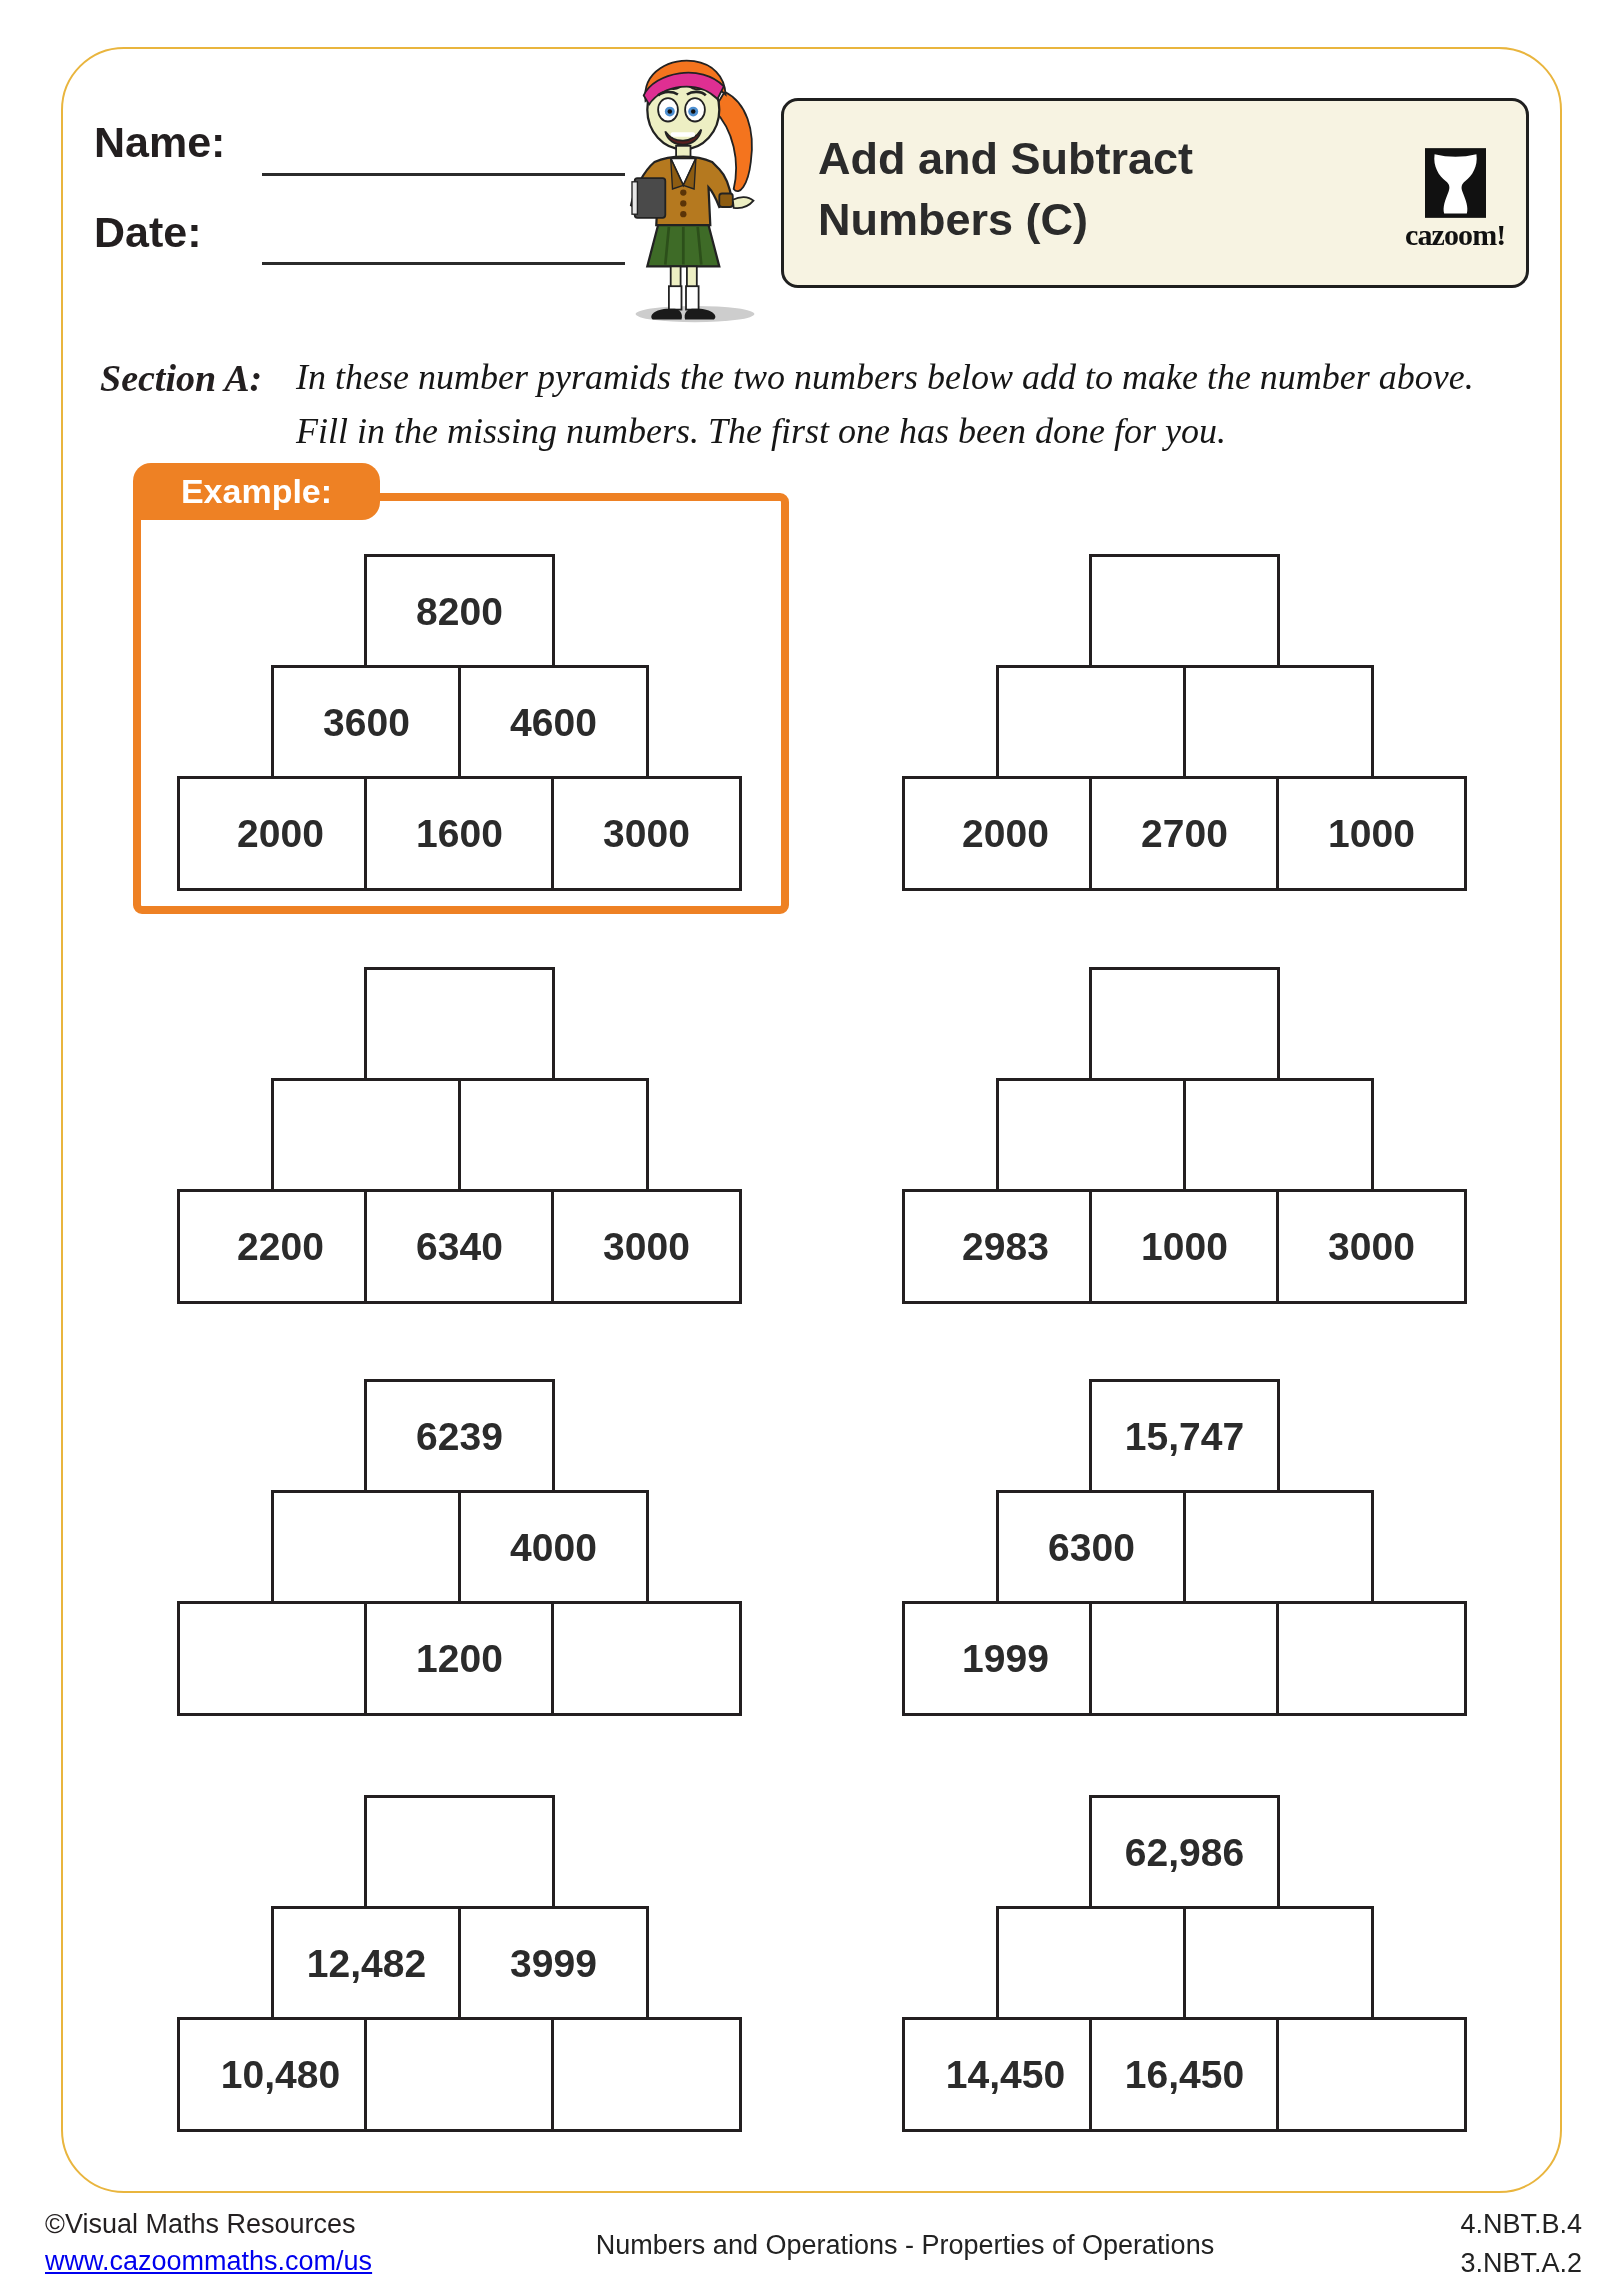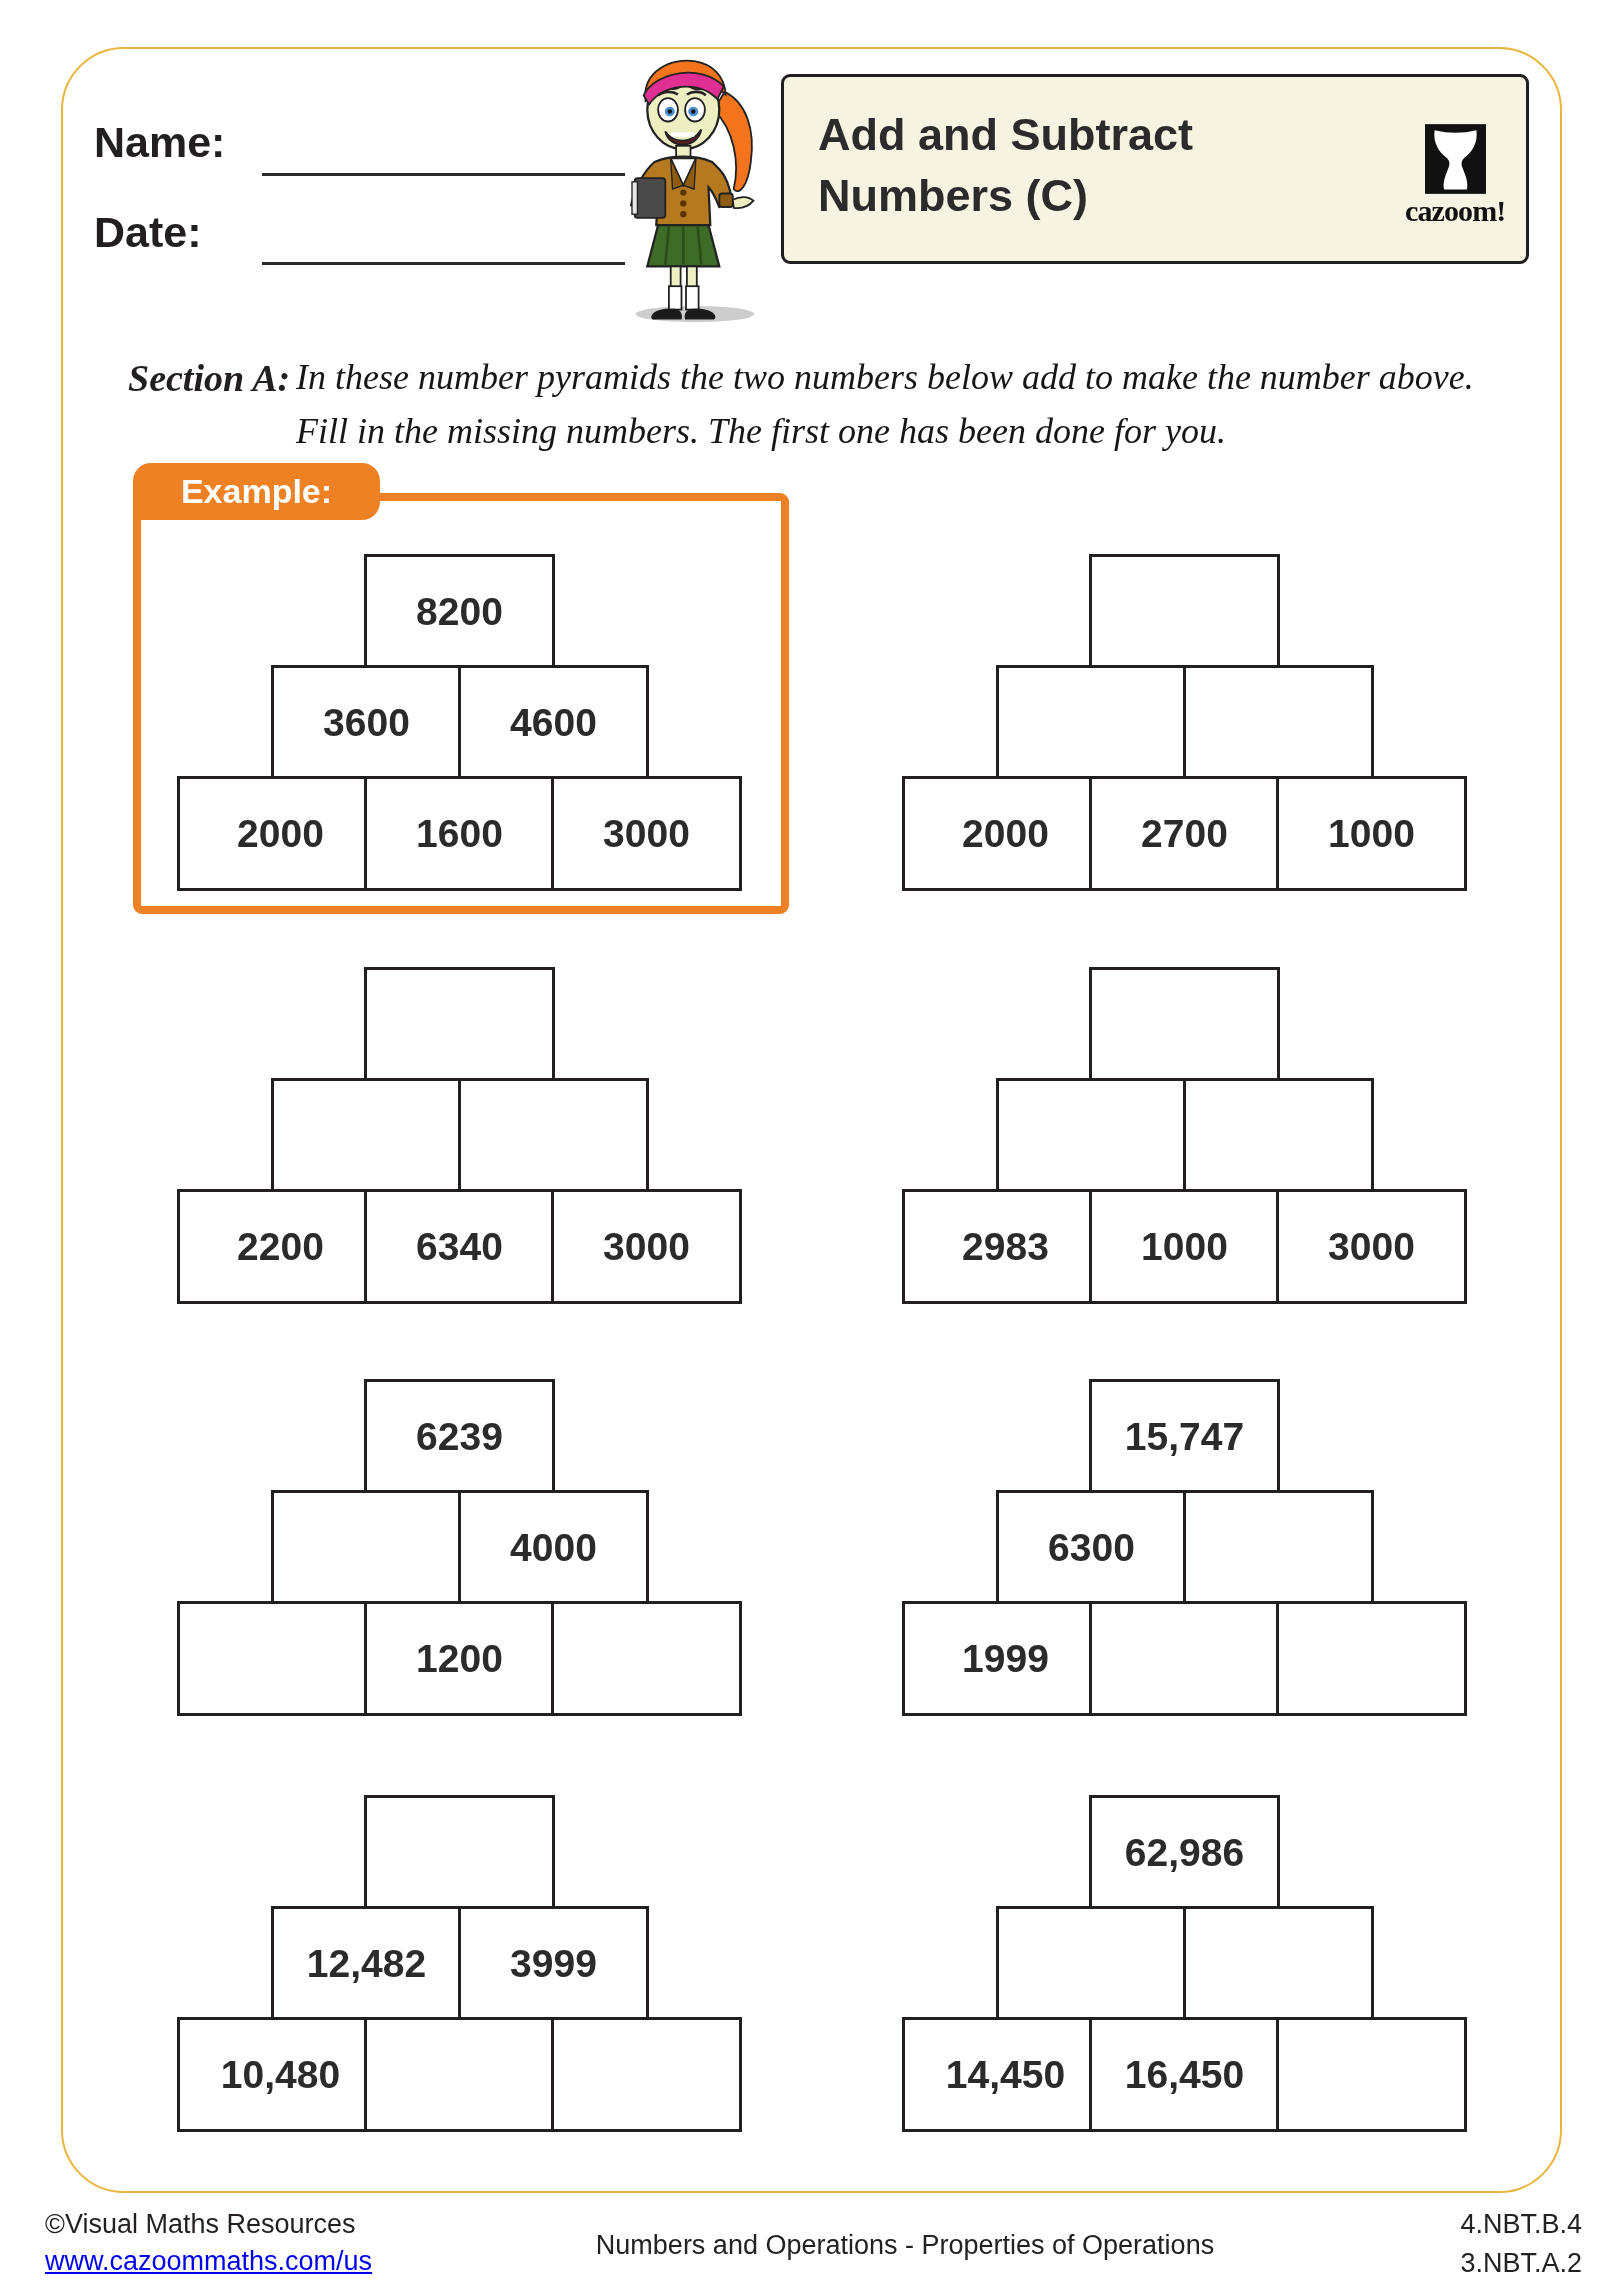--- a/index.html
+++ b/index.html
@@ -10,31 +10,31 @@
     --link-blue:#0000ee;
   }
   html,body{margin:0;padding:0;background:#ffffff;}
   .sheet{position:relative;width:1621px;height:2293px;background:#fff;overflow:hidden;
          font-family:"Liberation Sans","DejaVu Sans",sans-serif;color:var(--ink,#231f20);}
   .frame{position:absolute;left:61px;top:47px;width:1497px;height:2142px;
          border:2.7px solid var(--frame-gold,#e9b53e);border-radius:63px;}
   
   .field-label{position:absolute;font-size:43px;font-weight:bold;}
   .write-line{position:absolute;width:363px;height:0;border-bottom:3.6px solid #2b2b2b;}
-  .title-box{position:absolute;left:781px;top:74px;width:748px;height:190px;box-sizing:border-box;
-             background:var(--panel-cream,#f7f3e2);border:3.6px solid #1f1f1f;border-radius:9px;}
+  .title-box{position:absolute;left:781px;top:98px;width:748px;height:190px;box-sizing:border-box;
+             background:var(--panel-cream,#f7f3e2);border:3.6px solid #1f1f1f;border-radius:17px;}
   .title-text{position:absolute;left:34px;top:27px;font-size:45px;font-weight:bold;line-height:61px;color:#2b2b2b;}
   .logo-box{position:absolute;left:621px;top:47px;width:100px;text-align:center;}
   .drum{display:block;width:61px;height:70px;margin:0 auto;}
   .logo-word{margin-top:0px;font-family:"Liberation Serif","DejaVu Serif",serif;font-weight:bold;
              font-size:30px;letter-spacing:-0.9px;color:#111;}
   .girl{position:absolute;left:618px;top:54px;width:163px;height:270px;}
   
   .section-label{position:absolute;left:100px;top:356px;font-family:"Liberation Serif","DejaVu Serif",serif;
-                 font-style:italic;font-weight:bold;font-size:38px;margin-left:28px;}
+                 font-style:italic;font-weight:bold;font-size:38px;}
   .instr{position:absolute;font-family:"Liberation Serif","DejaVu Serif",serif;font-style:italic;font-size:36px;color:#161616;}
   
   .example-box{position:absolute;left:133px;top:493px;width:656px;height:421px;box-sizing:border-box;
                border:8px solid var(--accent-orange,#ee8124);border-radius:9px;}
   .example-tab{position:absolute;left:133px;top:463px;width:247px;height:57px;
                background:var(--accent-orange,#ee8124);border-radius:18px 18px 18px 3.6px;
                color:#fff;font-weight:bold;font-size:34px;display:flex;align-items:center;justify-content:center;z-index:3;}
   
   .pyramid{position:absolute;width:565px;height:337px;}
   .cell{position:absolute;width:191px;height:115px;box-sizing:border-box;border:3.6px solid var(--ink,#231f20);

